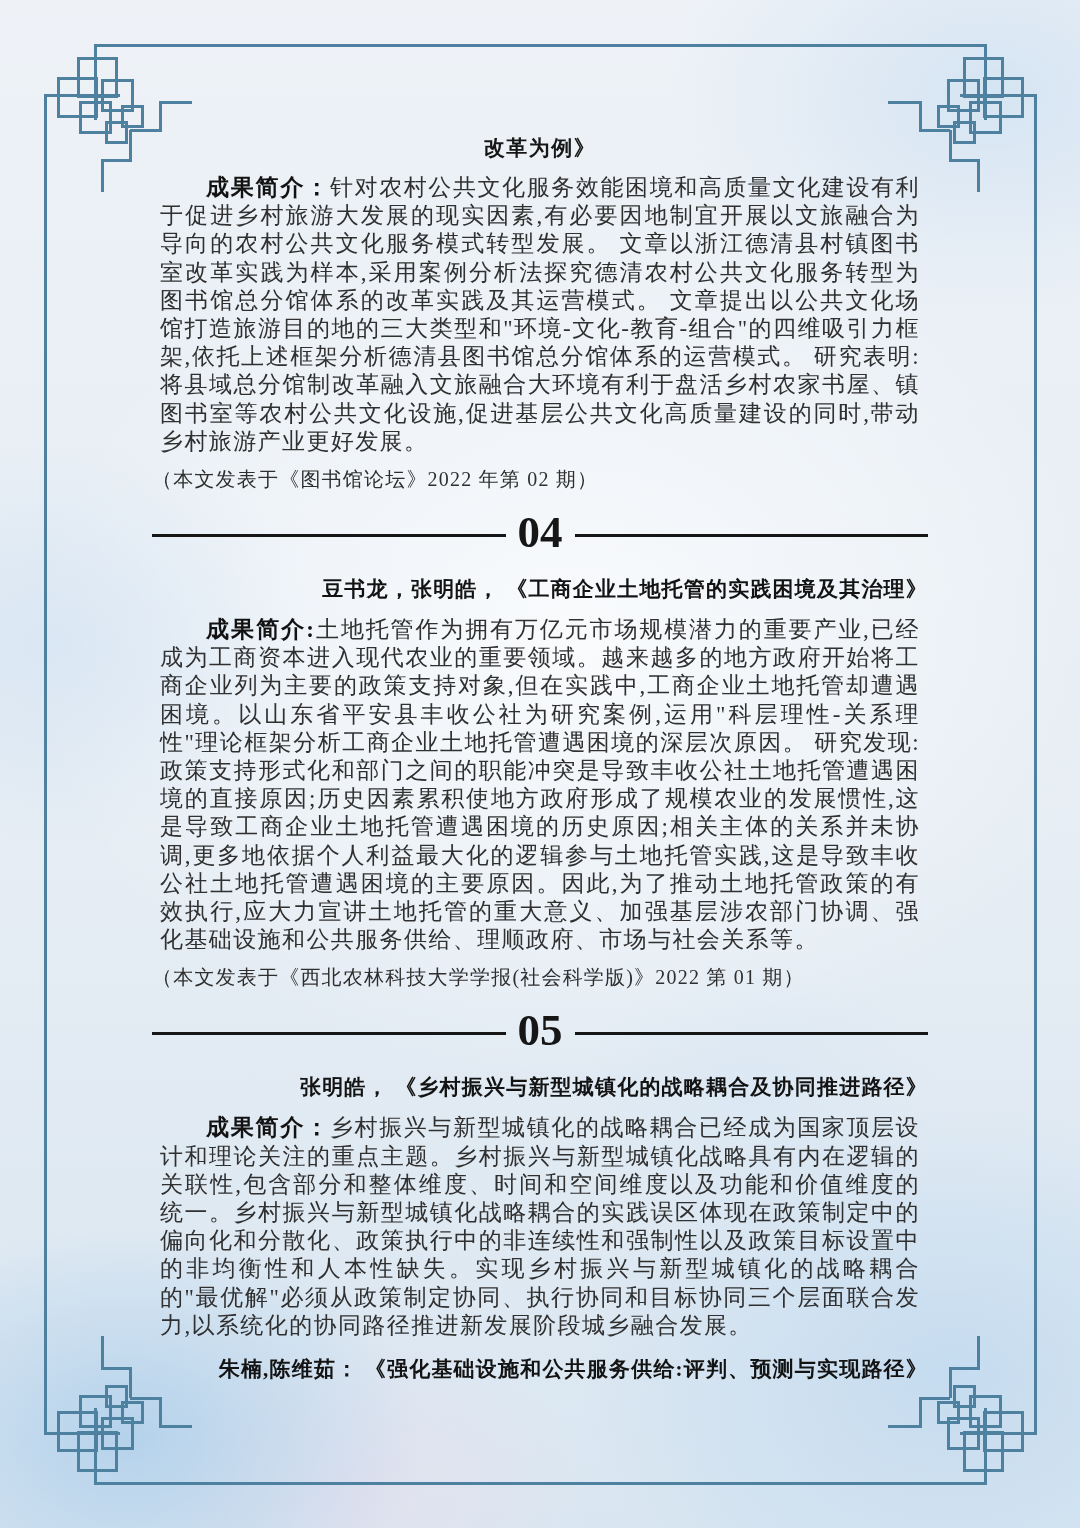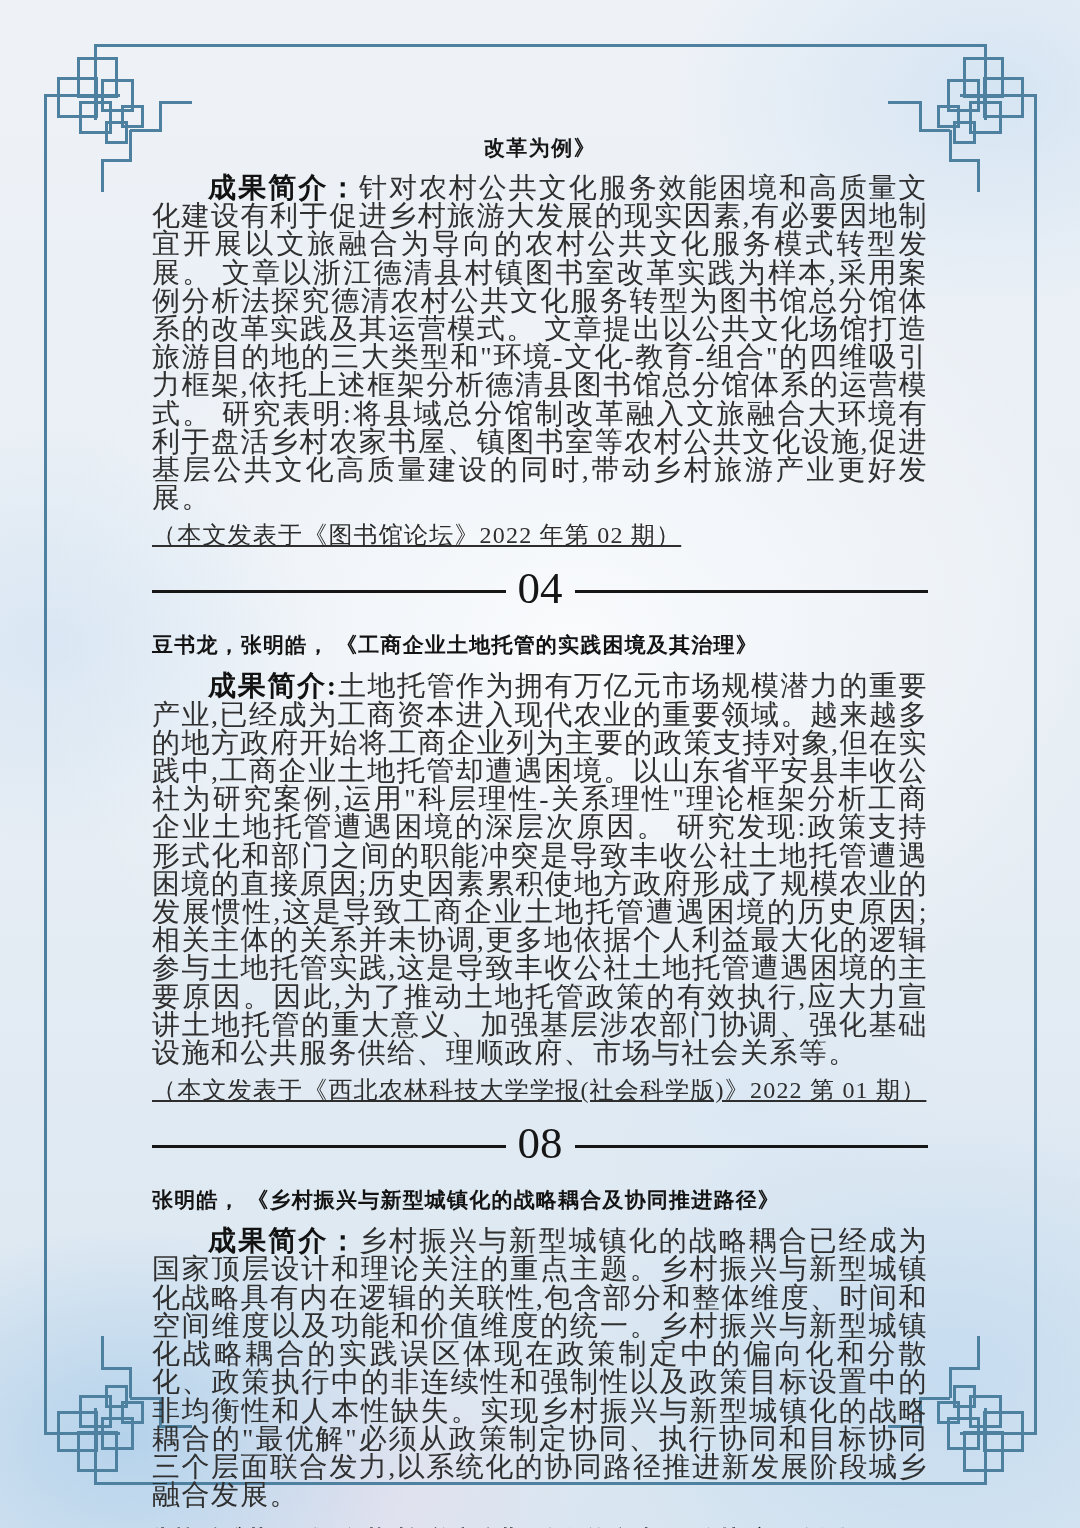--- a/index.html
+++ b/index.html
@@ -33,43 +33,43 @@
   .corner.bl{left:20px;top:1308px;transform:scaleY(-1);}
   .corner.br{left:860px;top:1308px;transform:scale(-1,-1);}
   
   .content{position:absolute;left:152px;top:0;width:776px;}
   .cont-title{
     margin:134px 0 0;
     text-align:center;font-size:21px;font-weight:bold;
     letter-spacing:1.5px;color:#161616;line-height:28px;
   }
   .para{
-    margin:12px 0 0;
-    font-size:28px;line-height:28.2px;
+    margin:12px 8px 0;
+    font-size:23px;line-height:28.2px;
     text-align:justify;text-indent:2em;
     letter-spacing:1.4px;color:#303030;font-family:Liberation Serif, serif;
   }
   .para b{color:#121212;letter-spacing:1.6px;}
   .source{
     margin:9px 0 0;
-    font-size:24px;line-height:28px;letter-spacing:1.2px;color:#2e2e2e;text-decoration:underline;
+    font-size:20px;line-height:28px;letter-spacing:1.2px;color:#2e2e2e;
   }
   .divider{
     display:flex;align-items:center;gap:12px;
-    margin:17px 0 0;height:50px;
+    margin:17px 0 0;height:50px;font-weight:bold;
   }
   .divider .line{flex:1;height:3px;background:#161616;}
   .divider .num{
     font-family:"Liberation Serif","DejaVu Serif",serif;
     font-size:45px;line-height:1;color:#161616;
     transform:translateY(-3px);
   }
   .sec-title{
     margin:14px 0 0;
-    text-align:left;font-size:21px;font-weight:bold;
+    text-align:right;font-size:21px;font-weight:bold;
     letter-spacing:1.2px;color:#131313;line-height:30px;
   }
 </style>
 </head>
 <body>
 
 <div class="page">
 
   <div class="frame top"></div>
   <div class="frame bottom"></div>
@@ -144,21 +144,21 @@
       <span class="line"></span>
       <span class="num">04</span>
       <span class="line"></span>
     </div>
     <h3 class="sec-title">豆书龙，张明皓， 《工商企业土地托管的实践困境及其治理》</h3>
     <p class="para"><b>成果简介:</b><span>土地托管作为拥有万亿元市场规模潜力的重要产业,已经成为工商资本进入现代农业的重要领域。越来越多的地方政府开始将工商企业列为主要的政策支持对象,但在实践中,工商企业土地托管却遭遇困境。以山东省平安县丰收公社为研究案例,运用"科层理性-关系理性"理论框架分析工商企业土地托管遭遇困境的深层次原因。 研究发现:政策支持形式化和部门之间的职能冲突是导致丰收公社土地托管遭遇困境的直接原因;历史因素累积使地方政府形成了规模农业的发展惯性,这是导致工商企业土地托管遭遇困境的历史原因;相关主体的关系并未协调,更多地依据个人利益最大化的逻辑参与土地托管实践,这是导致丰收公社土地托管遭遇困境的主要原因。因此,为了推动土地托管政策的有效执行,应大力宣讲土地托管的重大意义、加强基层涉农部门协调、强化基础设施和公共服务供给、理顺政府、市场与社会关系等。</span></p>
     <p class="source">（本文发表于《西北农林科技大学学报(社会科学版)》2022 第 01 期）</p>
 
     <div class="divider">
       <span class="line"></span>
-      <span class="num">08</span>
+      <span class="num">05</span>
       <span class="line"></span>
     </div>
     <h3 class="sec-title">张明皓， 《乡村振兴与新型城镇化的战略耦合及协同推进路径》</h3>
     <p class="para"><b>成果简介：</b><span>乡村振兴与新型城镇化的战略耦合已经成为国家顶层设计和理论关注的重点主题。乡村振兴与新型城镇化战略具有内在逻辑的关联性,包含部分和整体维度、时间和空间维度以及功能和价值维度的统一。乡村振兴与新型城镇化战略耦合的实践误区体现在政策制定中的偏向化和分散化、政策执行中的非连续性和强制性以及政策目标设置中的非均衡性和人本性缺失。实现乡村振兴与新型城镇化的战略耦合的"最优解"必须从政策制定协同、执行协同和目标协同三个层面联合发力,以系统化的协同路径推进新发展阶段城乡融合发展。</span></p>
 
     <h3 class="sec-title">朱楠,陈维茹： 《强化基础设施和公共服务供给:评判、预测与实现路径》</h3>
 
   </div>
 </div>
 

